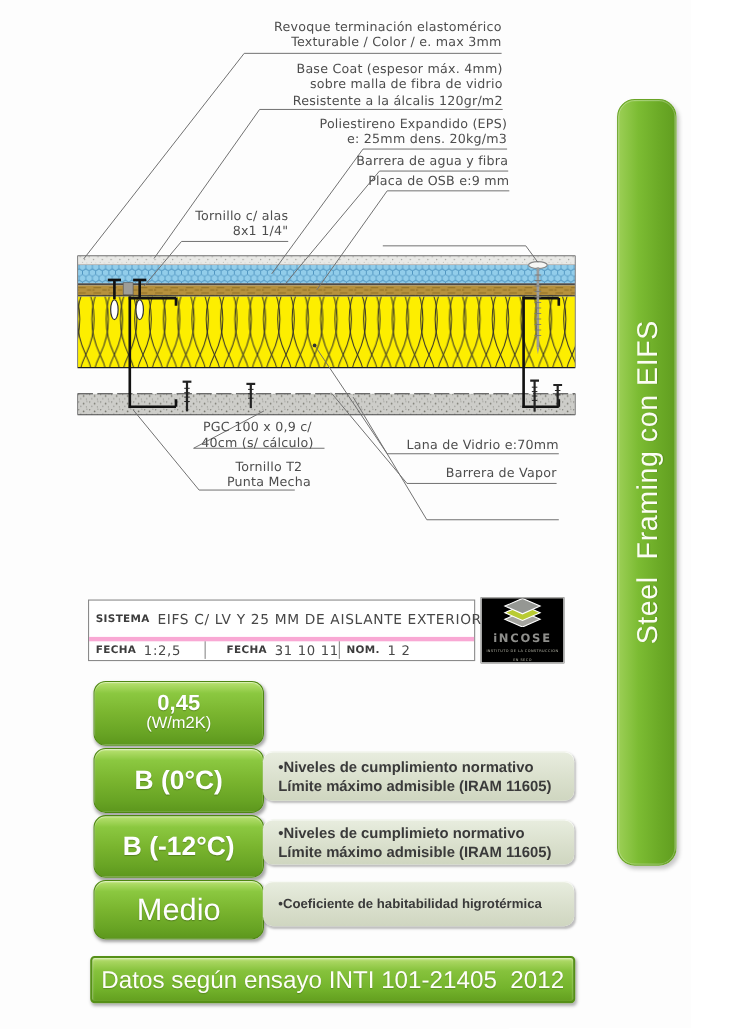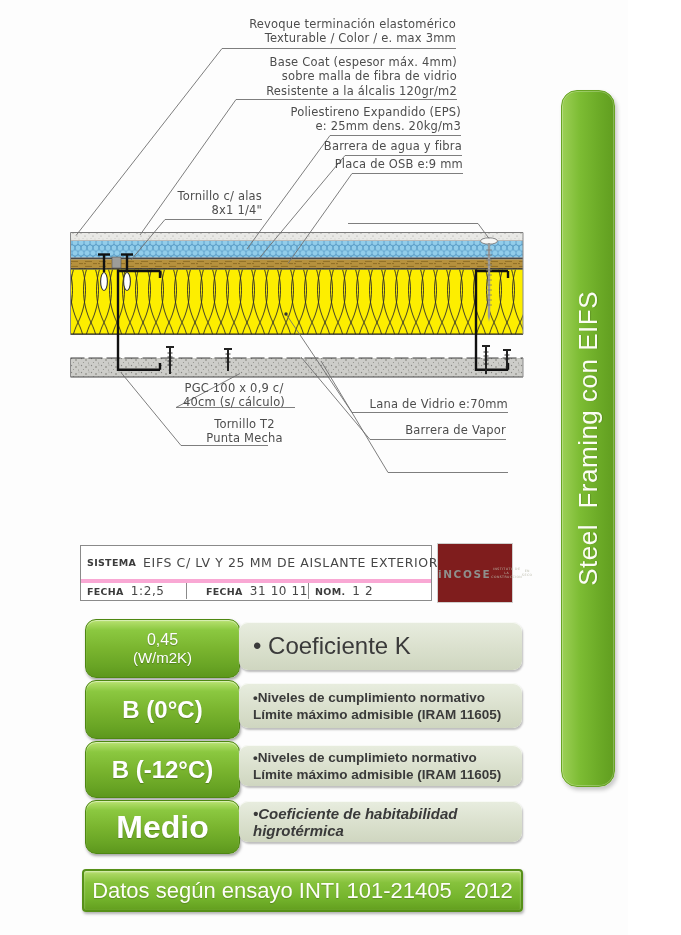--- a/index.html
+++ b/index.html
@@ -15,22 +15,22 @@
 
   
   .tblock{position:absolute;left:80px;top:545px;width:350px;height:54px;background:#fff;
           border:1px solid #8a8a8a;}
   .tb-row1{height:37px;border-bottom:4px solid #f9a8d4;display:flex;align-items:center;padding:0 0 0 6px;box-sizing:border-box;}
   .tb-row2{height:16px;display:flex;}
   .tb-cell{display:flex;align-items:center;padding-left:6px;box-sizing:border-box;}
   .tb-cell+.tb-cell{border-left:1px solid #8a8a8a;}
   .tb-key{font-family:"DejaVu Sans",sans-serif;font-size:9.5px;font-weight:bold;color:#3c3c3c;letter-spacing:.3px;margin-right:7px;}
   .tb-val{font-family:"DejaVu Sans",sans-serif;font-size:12px;color:#474747;letter-spacing:.6px;white-space:nowrap;}
-  .logobox{position:absolute;left:437px;top:543px;width:74px;height:58px;background:#7f1d1d;border:1px solid #cfcfcd;
-           display:flex;flex-direction:row;align-items:center;justify-content:flex-start;}
+  .logobox{position:absolute;left:437px;top:543px;width:74px;height:58px;background:#000000;border:1px solid #cfcfcd;
+           display:flex;flex-direction:column;align-items:center;justify-content:space-between;}
   .logo-word{font-family:"DejaVu Sans",sans-serif;font-size:10.5px;font-weight:bold;color:#8f8f8c;letter-spacing:1.6px;margin-top:1px;}
   .logo-tag{font-family:"DejaVu Sans",sans-serif;font-size:3.2px;color:#bcbcad;letter-spacing:.4px;text-align:center;line-height:4px;}
 
   
   .banner{position:absolute;left:561px;top:90px;width:52px;height:695px;border-radius:16px;
           background:linear-gradient(to right,#9ccf56,#7cbc33 35%,#6cab27 70%,#619e20);
           border:1px solid #69a425;box-shadow:2px 3px 4px rgba(0,0,0,.22), inset 0 0 0 1px rgba(255,255,255,.25);
           display:flex;align-items:center;justify-content:center;}
   .banner-text{writing-mode:vertical-rl;transform:rotate(180deg);color:#fbfdf3;font-size:26px;
                letter-spacing:.5px;white-space:pre;text-shadow:0 1px 1px rgba(0,0,0,.15);}
@@ -40,24 +40,24 @@
         background:linear-gradient(180deg,#b9e272 0%,#8bc840 18%,#7ab52f 50%,#68a424 82%,#5d971d 100%);
         border:1px solid #4e8712;box-shadow:1px 2px 3px rgba(0,0,0,.35), inset 0 1px 1px rgba(255,255,255,.5);
         display:flex;flex-direction:column;align-items:center;justify-content:center;color:#fff;
         text-shadow:0 1px 1px rgba(0,0,0,.25);}
   .gpanel{position:absolute;left:239px;width:283px;border-radius:9px;
         background:linear-gradient(180deg,#e8eddf,#dae0cd 55%,#cfd6c0);
         box-shadow:1px 2px 2px rgba(0,0,0,.25), inset 0 1px 0 rgba(255,255,255,.7);
         display:flex;align-items:center;box-sizing:border-box;padding-left:14px;color:#3a3a3a;}
   .desc-lg{font-size:24px;white-space:pre-line;}
   .desc-sm{font-size:13.5px;font-weight:bold;line-height:17px;white-space:pre-line;}
-  .badge-num{font-size:16px;font-weight:normal;line-height:19px;}
+  .badge-num{font-size:20px;font-weight:bold;line-height:19px;}
   .badge-sub{font-size:15px;line-height:18px;}
   .badge-big{font-size:24px;font-weight:bold;}
-  .badge-medio{font-size:32px;font-weight:bold;}
+  .badge-medio{font-size:28px;font-weight:normal;}
 
   .footerbar{position:absolute;left:82px;top:869px;width:441px;height:43px;border-radius:4px;
         background:linear-gradient(180deg,#b5dd6d,#86c23c 30%,#74b42c 70%,#639f1f);
         border:2px solid #569018;box-shadow:1px 2px 3px rgba(0,0,0,.3), inset 0 1px 2px rgba(255,255,255,.55);
         display:flex;align-items:center;justify-content:center;box-sizing:border-box;
         color:#fefef8;font-size:22px;white-space:pre;text-shadow:0 1px 1px rgba(0,0,0,.2);}
 </style>
 </head>
 <body>
 
@@ -281,23 +281,20 @@
   </div>
 
   <div class="banner">
     <div class="banner-text">Steel  Framing con EIFS</div>
   </div>
 
   <div class="gbtn" style="top:619px;height:57px;">
     <span class="badge-num">0,45</span>
     <span class="badge-sub">(W/m2K)</span>
   </div>
-  <div class="gpanel" style="top:622px;height:48px;">
-    <span class="desc-lg">•  Coeficiente K</span>
-  </div>
 
   <div class="gbtn" style="top:680px;height:57px;">
     <span class="badge-big">B (0°C)</span>
   </div>
   <div class="gpanel" style="top:683px;height:45px;">
     <span class="desc-sm">•Niveles de cumplimiento normativo
  Límite máximo admisible (IRAM 11605)</span>
   </div>
 
   <div class="gbtn" style="top:741px;height:55px;">
@@ -305,21 +302,21 @@
   </div>
   <div class="gpanel" style="top:745px;height:41px;">
     <span class="desc-sm">•Niveles de cumplimieto normativo
  Límite máximo admisible (IRAM 11605)</span>
   </div>
 
   <div class="gbtn" style="top:800px;height:52px;">
     <span class="badge-medio">Medio</span>
   </div>
   <div class="gpanel" style="top:801px;height:41px;">
-    <span class="desc-sm" style="font-size:15px;font-style:italic;">•Coeficiente de habitabilidad higrotérmica</span>
+    <span class="desc-sm" style="font-size:12px;">•Coeficiente de habitabilidad higrotérmica</span>
   </div>
 
   <div class="footerbar">
     <span>Datos según ensayo INTI 101-21405  2012</span>
   </div>
 
   <div class="page-edge"></div>
 </div>
 
 </body></html>

